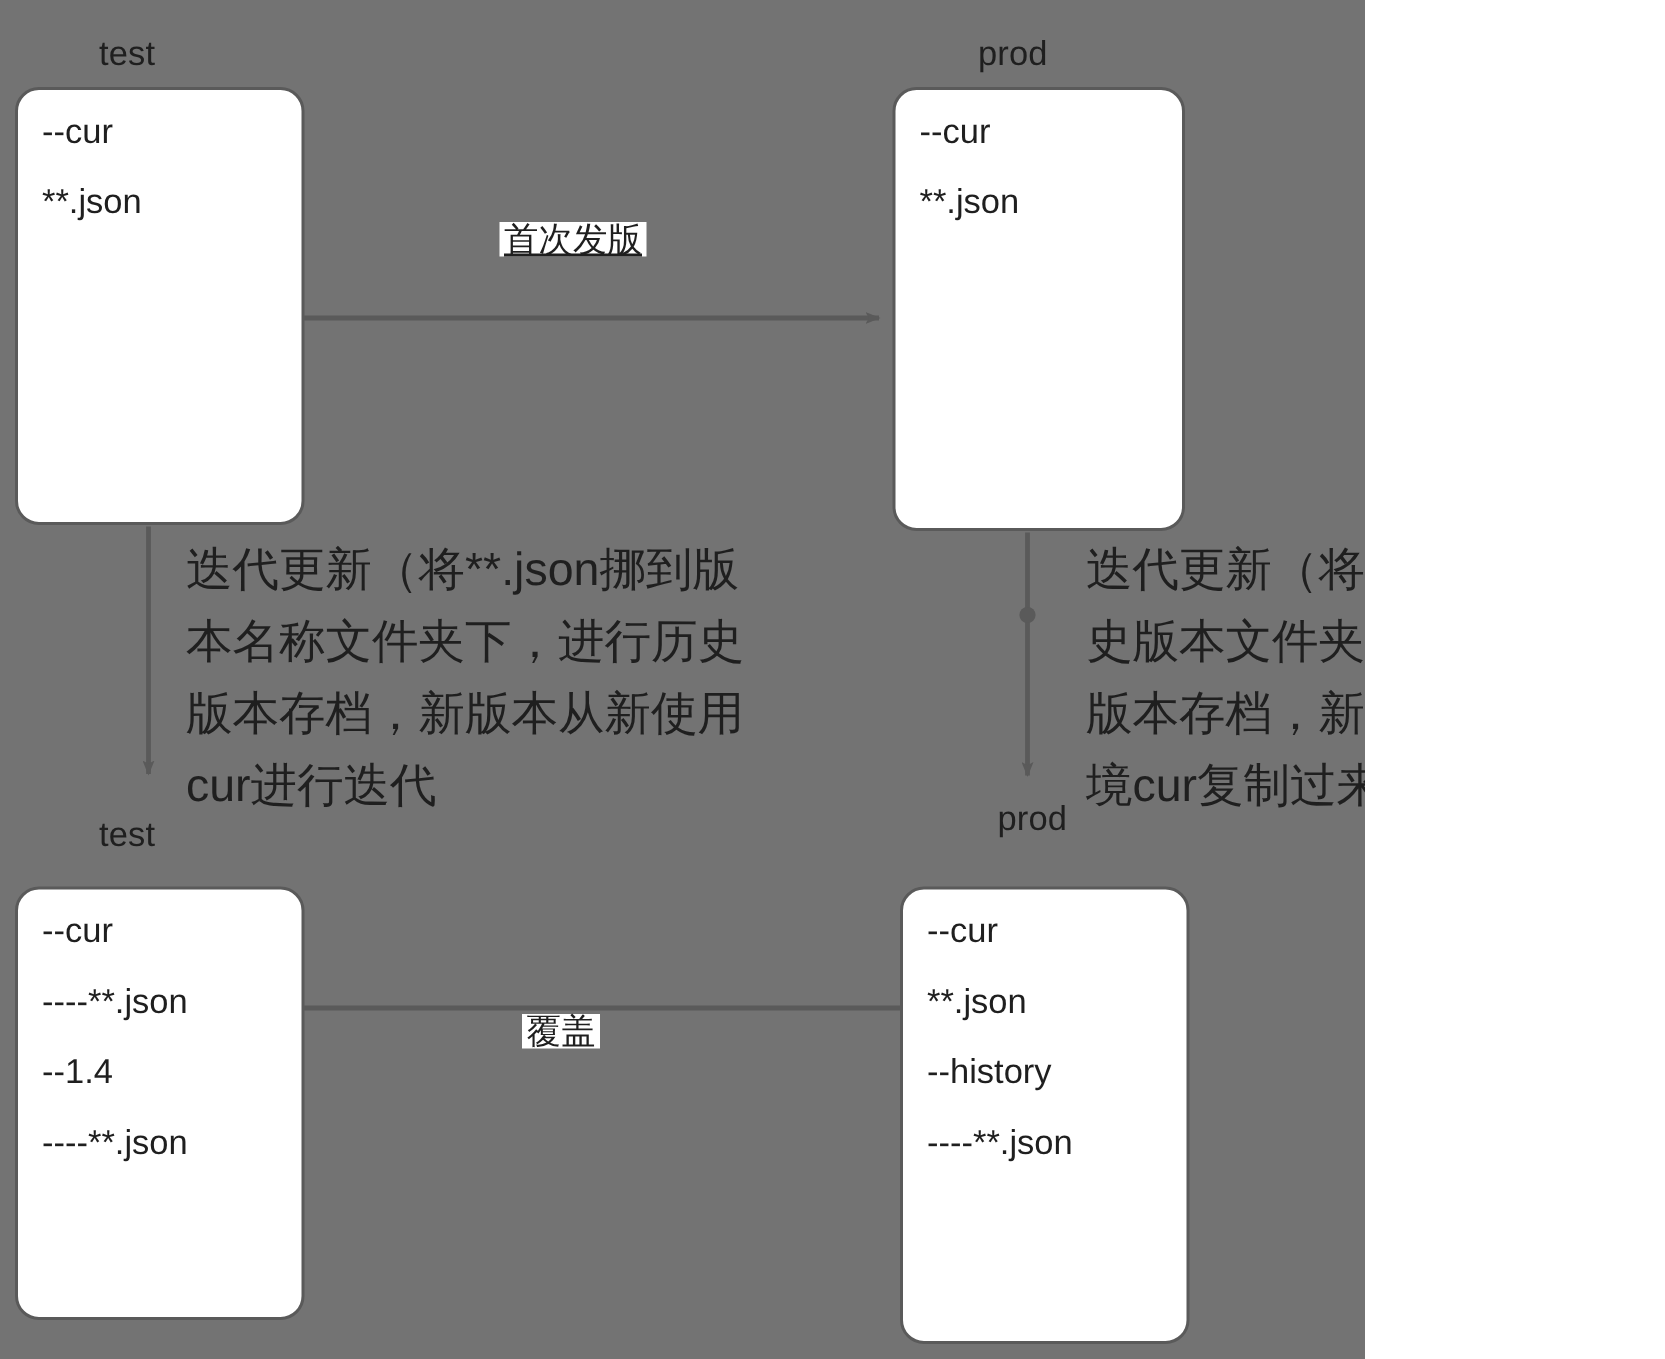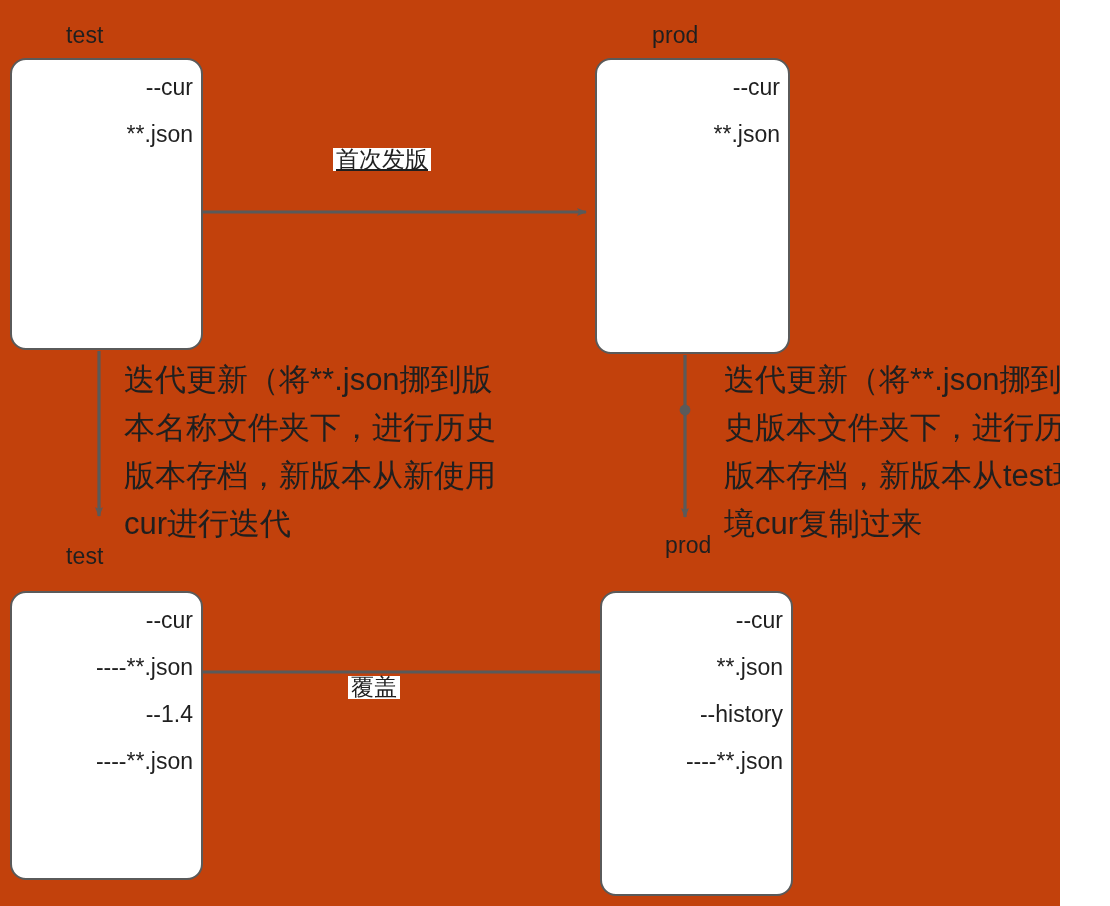--- a/index.html
+++ b/index.html
@@ -5,23 +5,23 @@
   html, body {
     margin: 0;
     padding: 0;
     background: #ffffff;
   }
   body {
     font-family: "Liberation Sans", "DejaVu Sans", sans-serif;
   }
   #canvas {
     position: relative;
-    width: 1060px;
+    width: 910px;
     height: 906px;
-    background: #c2410c;
+    background: #737373;
     overflow: hidden;
   }
   #edges {
     position: absolute;
     left: 0;
     top: 0;
     width: 1110px;
     height: 906px;
     pointer-events: none;
   }
@@ -45,21 +45,20 @@
     left: 16px;
     top: 16px;
     right: 8px;
   }
   .box-line {
     font-size: 23px;
     color: #1f1f1f;
     line-height: 1;
     margin-bottom: 24px;
     white-space: nowrap;
-    text-align: right;
   }
   .edge-label {
     position: absolute;
     font-size: 23px;
     color: #1f1f1f;
     line-height: 1;
     white-space: nowrap;
     background: #ffffff;
     padding: 0 3px;
   }

